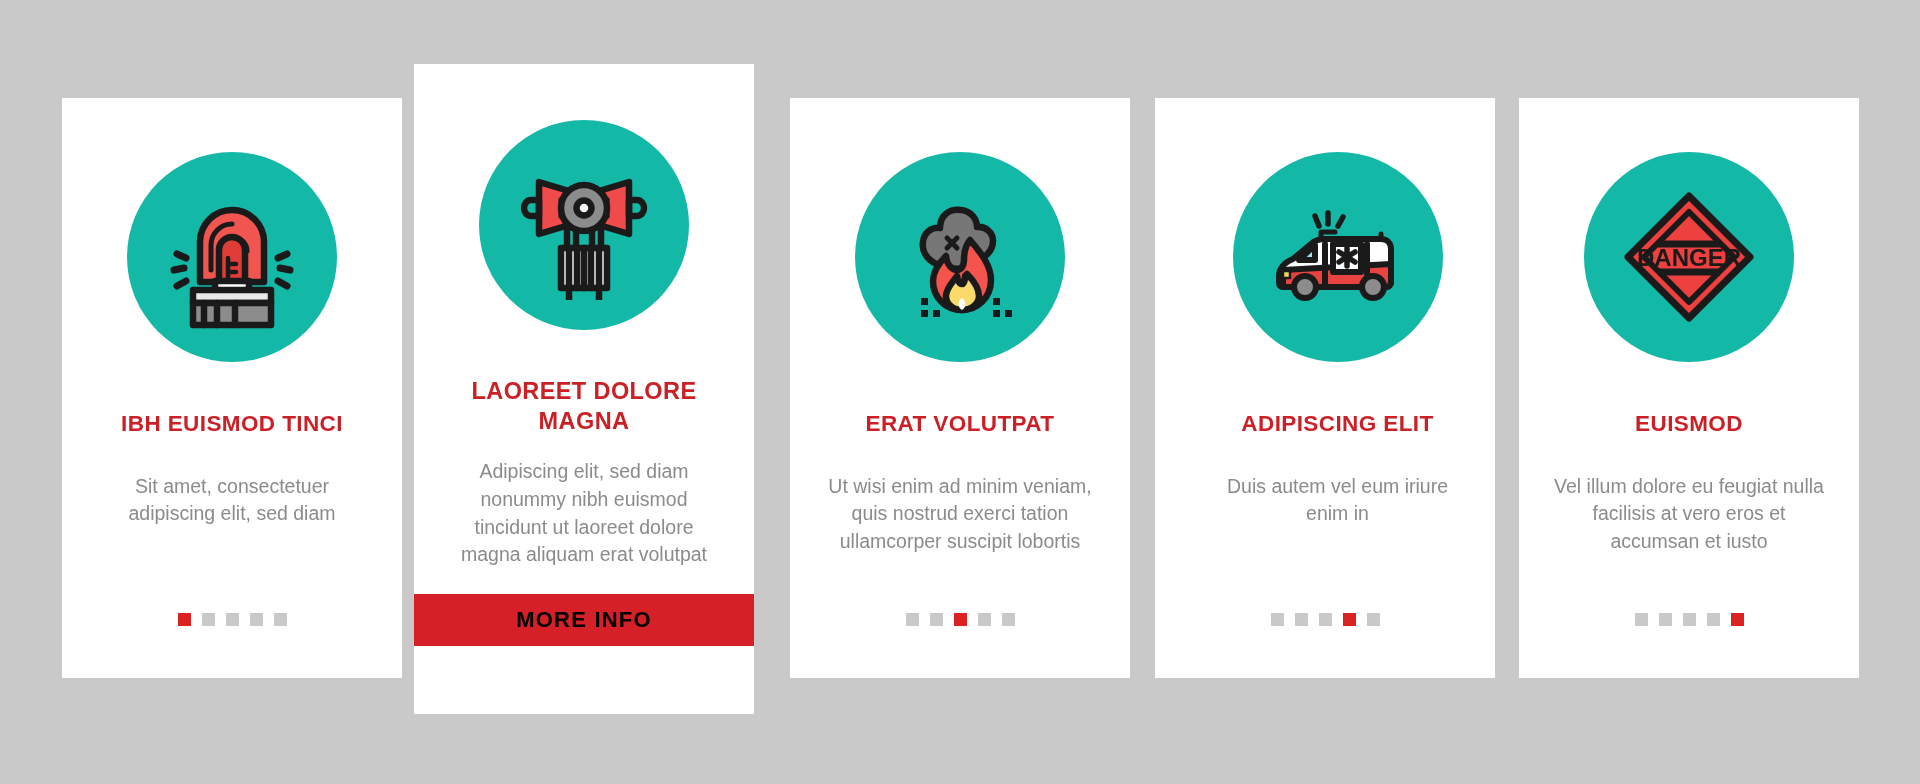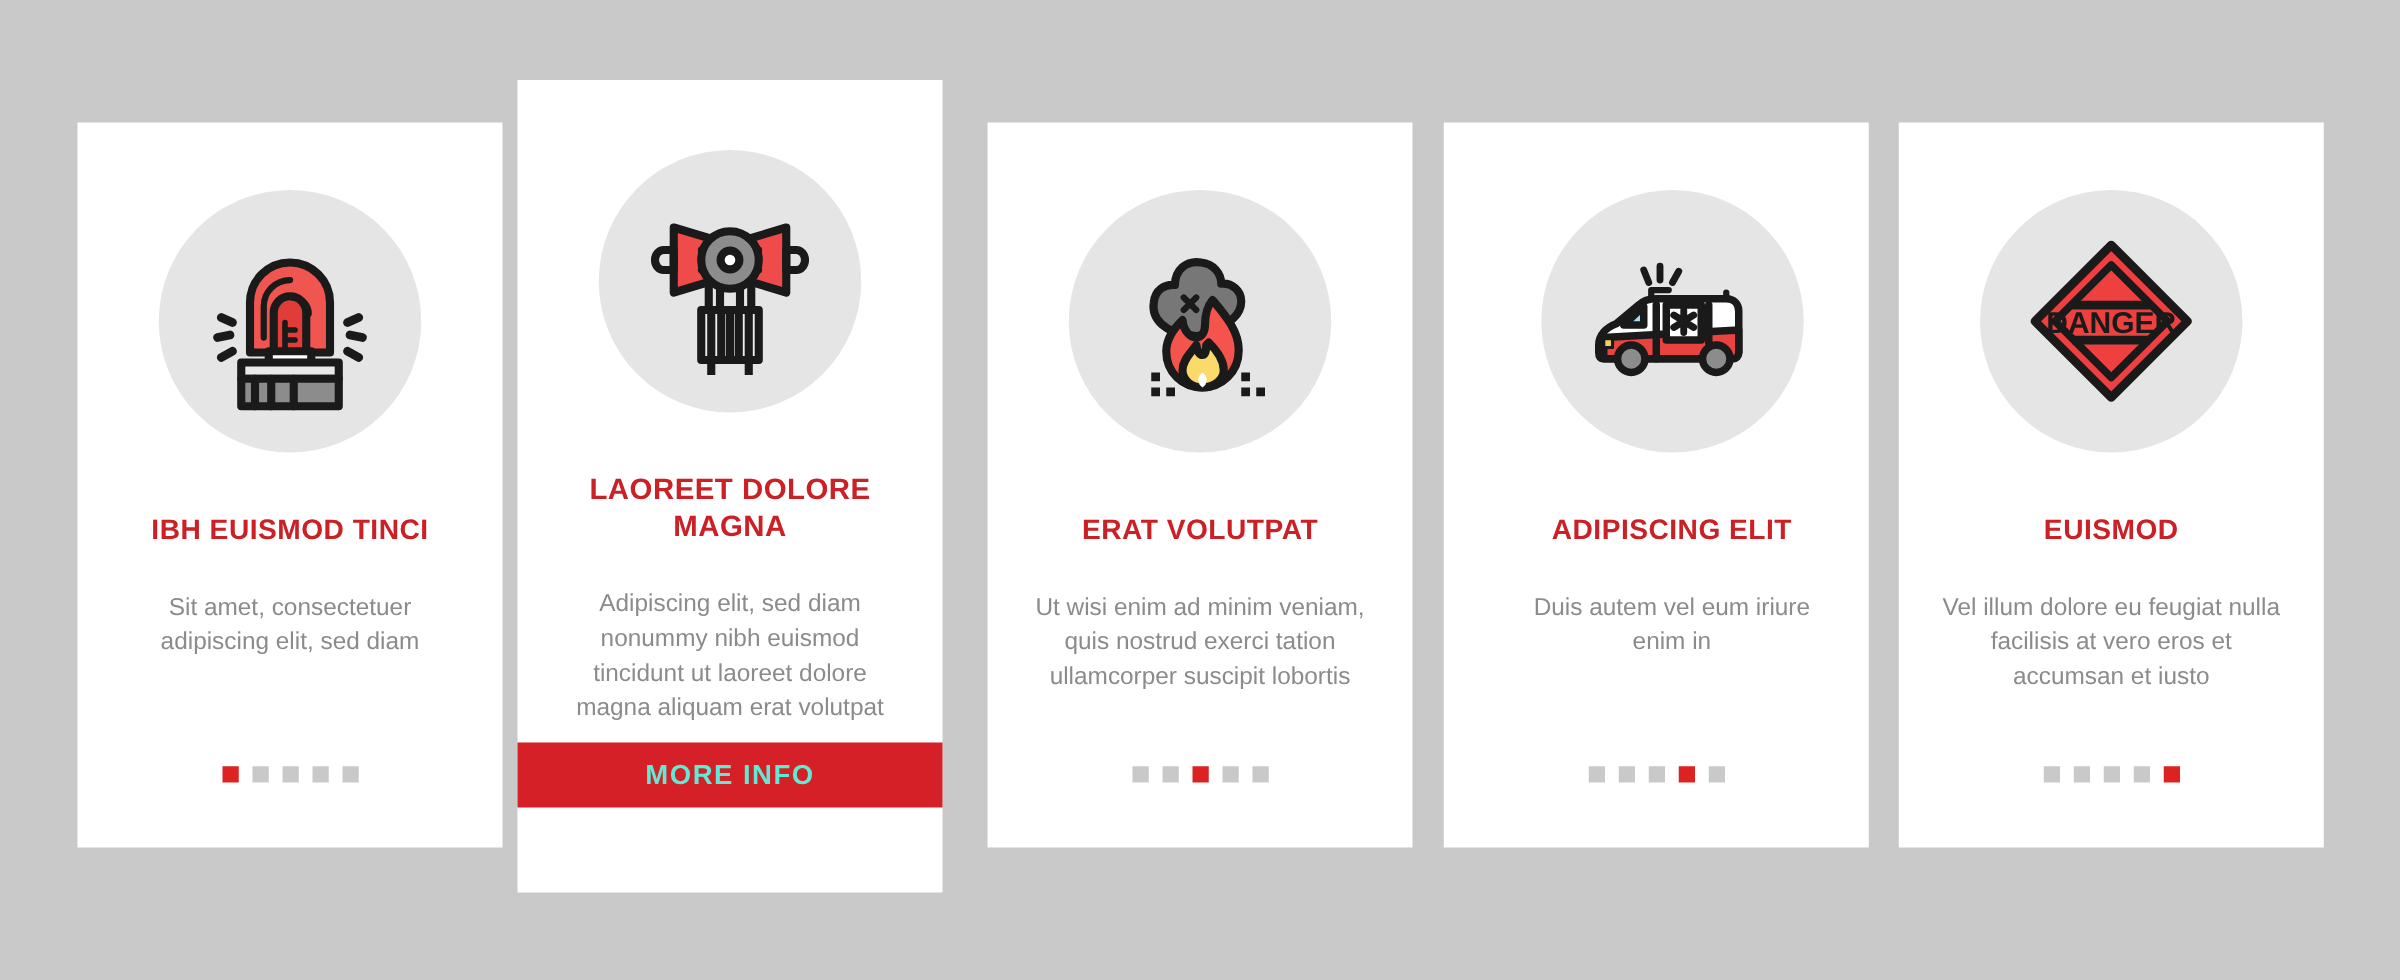--- a/index.html
+++ b/index.html
@@ -35,21 +35,21 @@
   .c1 { left: 62px; }
   .c2 { left: 414px; }
   .c3 { left: 790px; }
   .c4 { left: 1155px; padding-left: 25px; }
   .c5 { left: 1519px; }
 
   .icon-circle {
     margin-top: 54px;
     width: 210px; height: 210px;
     border-radius: 50%;
-    background: #e5e5e5;
+    background: #14b8a6;
     display: flex;
     align-items: center;
     justify-content: center;
     flex: none;
   }
   .featured .icon-circle { margin-top: 56px; }
 
   .icon-circle svg { display: block; }
 
   .card-title {
@@ -66,21 +66,21 @@
 
   .card-body {
     margin-top: 34px;
     color: #8b8b8b;
     font-size: 19.5px;
     line-height: 1.42;
     text-align: center;
     padding: 0 24px;
     max-width: 320px;
   }
-  .featured .card-body { margin-top: 34px; }
+  .featured .card-body { margin-top: 22px; }
 
   .dots {
     position: absolute;
     bottom: 52px;
     left: 0; right: 0;
     display: flex;
     justify-content: center;
     gap: 11px;
   }
   .dot {
@@ -88,21 +88,21 @@
     background: #c9c9c9;
   }
   .dot.active { background: #dd2222; }
 
   .more-info {
     position: absolute;
     left: 0; right: 0;
     bottom: 68px;
     height: 52px;
     background: #d42026;
-    color: #5eead4;
+    color: #000000;
     font-weight: bold;
     font-size: 22px;
     letter-spacing: 1.2px;
     display: flex;
     align-items: center;
     justify-content: center;
     border: none;
     cursor: pointer;
     font-family: "Liberation Sans", sans-serif;
   }

